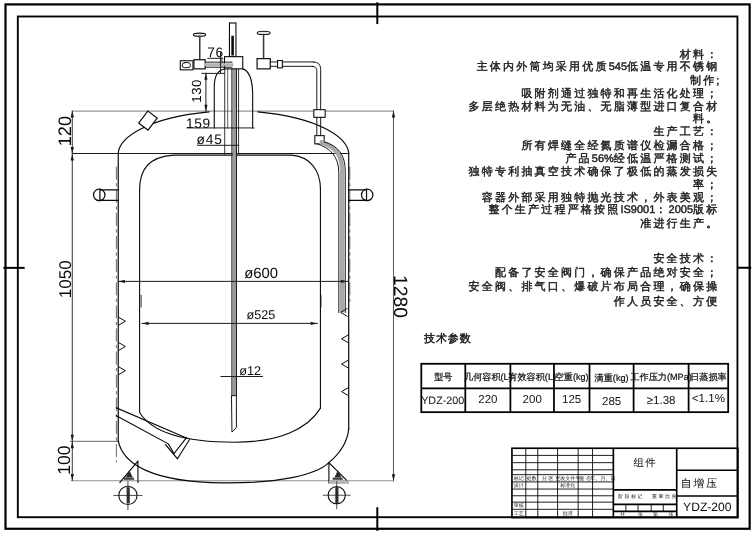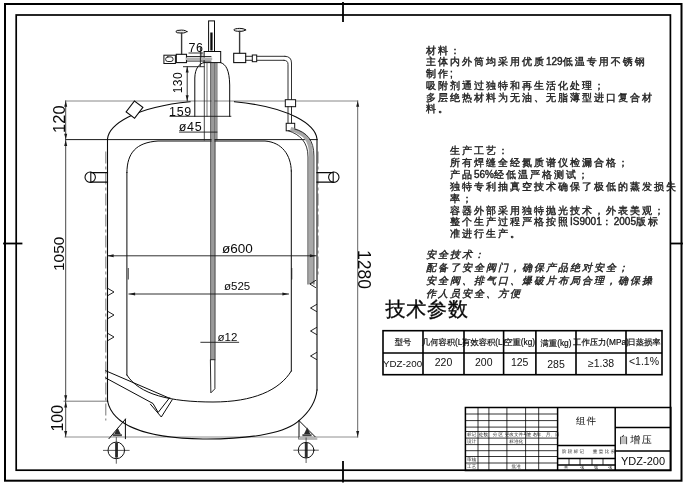--- a/index.html
+++ b/index.html
@@ -1,20 +1,20 @@
 <!DOCTYPE html>
 <html><head>
 <meta charset="utf-8">
 <style>
 html,body{margin:0;padding:0;background:#fff;}
 .page{position:relative;width:686px;height:486px;background:#fff;overflow:hidden;
   font-family:"Liberation Sans",sans-serif;color:#111;}
 .abs{position:absolute;}
 svg{position:absolute;left:0;top:0;}
-.cjk{font-size:10px;letter-spacing:2px;line-height:11.8px;color:#1c1c1c;white-space:pre;-webkit-text-stroke:0.4px #222;}
+.cjk{font-size:10px;letter-spacing:2px;line-height:11.8px;color:#1c1c1c;white-space:pre;text-align:right;-webkit-text-stroke:0.4px #222;}
 </style>
 </head>
 <body>
 <div class="page">
 <svg width="686" height="486" viewBox="0 0 686 486" fill="none" stroke-linecap="square">
 
 <g stroke="#000" stroke-width="2">
 <rect x="5" y="4" width="676.5" height="476.7"></rect>
 </g>
 
@@ -223,41 +223,41 @@
 
 <polygon points="307.2,427.5 304,434 310.4,434" fill="#2a2a2a"></polygon>
 <rect x="302.4" y="434.2" width="9.2" height="2" fill="#444"></rect>
 <rect x="304.8" y="443" width="2.9" height="14.5" fill="#3a3a3a"></rect>
 
 <circle cx="306.1" cy="450.2" r="7.8" stroke="#111" stroke-width="1" fill="none"></circle>
 <path d="M306.1,438 V462.5 M293.9,450.2 H318.3" stroke="#1a1a1a" stroke-width="0.7"></path>
 </svg>
 
 <div class="abs cjk" style="left:426px;top:44.5px;">材料：
-主体内外筒均采用优质<span style="letter-spacing:0">129</span>低温专用不锈钢
+主体内外筒均采用优质<span style="letter-spacing:0">545</span>低温专用不锈钢
 制作<span style="letter-spacing:0">;</span>
 吸附剂通过独特和再生活化处理；
 多层绝热材料为无油、无脂薄型进口复合材
 料。</div>
 
-<div class="abs cjk" style="left:426px;top:145px;line-height:11.9px;margin-left:24px;">生产工艺：
+<div class="abs cjk" style="left:426px;top:115px;line-height:11.9px;">生产工艺：
 所有焊缝全经氮质谱仪检漏合格；
 产品<span style="letter-spacing:0">56%</span>经低温严格测试；
 独特专利抽真空技术确保了极低的蒸发损失
 率；
 容器外部采用独特抛光技术，外表美观；
 整个生产过程严格按照<span style="letter-spacing:0">IS9001</span>：<span style="letter-spacing:0">2005</span>版标
 准进行生产。</div>
 
-<div class="abs cjk" style="left:426px;top:248px;line-height:13.1px;font-style:italic;">安全技术：
+<div class="abs cjk" style="left:426px;top:229px;line-height:13.1px;">安全技术：
 配备了安全阀门，确保产品绝对安全；
 安全阀、排气口、爆破片布局合理，确保操
 作人员安全、方便</div>
 
-<div class="abs cjk" style="left:385.5px;top:300.5px;font-size:20px;line-height:16px;letter-spacing:0.8px;color:#000;">技术参数</div>
+<div class="abs cjk" style="left:385.5px;top:300.5px;font-size:10px;line-height:16px;letter-spacing:0.8px;color:#000;">技术参数</div>
 
 <svg width="686" height="486" viewBox="0 0 686 486" fill="none">
 <g stroke="#000" stroke-width="1.6">
 <rect x="383" y="330.7" width="279" height="44"></rect>
 <path d="M383,353 H662"></path>
 <path d="M423,330.7 V374.7 M464,330.7 V374.7 M503.6,330.7 V374.7 M535.9,330.7 V374.7 M576,330.7 V374.7 M626,330.7 V374.7"></path>
 </g>
 <g font-family="Liberation Sans" font-size="8.3" fill="#111" text-anchor="middle" stroke="#111" stroke-width="0.2">
 <text x="403" y="345">型号</text>
 <text x="443.5" y="345">几何容积(L)</text>

